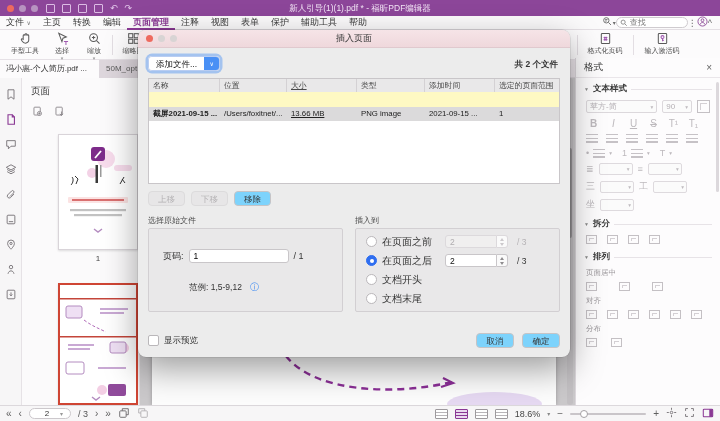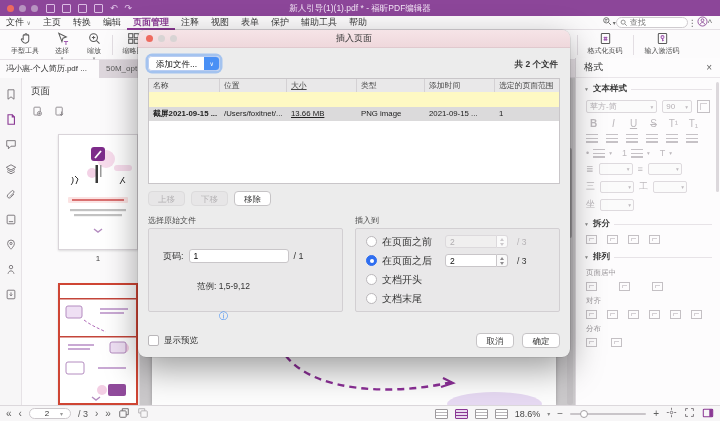--- a/index.html
+++ b/index.html
@@ -107,29 +107,29 @@
   .trow { display:flex; }
   .th { background:#e9e8e9; height:13px; font-size:7.8px; color:#4a4a4a; line-height:13px; padding-left:4px; border-right:1px solid #d4d1d4; overflow:hidden; white-space:nowrap; cursor:pointer; }
   .td { height:14px; font-size:7.8px; color:#222; line-height:14px; padding-left:4px; overflow:hidden; white-space:nowrap; }
   #drow { background:#dbdadb; cursor:pointer;margin-top:15px; }
   #drow .td:first-child { font-weight:bold; }
   .c0{width:71px;} .c1{width:67px;} .c2{width:70px;text-decoration:underline;} .c3{width:68px;} .c4{width:70px;} .c5{flex:1; border-right:none;}
   #tbl-rest { height:62px; background:#fff; }
   #movebtns { margin-top:7px; display:flex; gap:6px; }
   .dbtn { height:15px; padding:0 9px; border-radius:4px; font-size:8.5px; line-height:14px; cursor:pointer; }
   .dbtn.dis { background:#e7e6e7; border:1px solid #dcdbdc; color:#b4b2b4; }
-  .dbtn.nrm { background:#ffffff; border:1px solid #c6c4c6; color:#333; }
+  .dbtn.nrm { background:#7dd3fc; border:1px solid #c6c4c6; color:#333; }
   #groups { margin-top:9px; display:flex; gap:12px; }
   .gwrap .glab { font-size:8px; color:#4a4a4a; margin-bottom:2px; }
   .gbox { border:1px solid #d2cfd2; background:#e9e8e9; border-radius:2px; height:84px; position:relative; }
   #g1 { width:195px; }
   #g2 { flex:1; }
   #pg-row { position:absolute; left:14px; top:20px; display:flex; align-items:center; gap:5px; }
   #pg-row input { width:100px; height:14px; border:1px solid #c9c6c9; border-radius:3px; padding-left:4px; font-size:8.5px; background:#fff; outline:none; }
-  #example-row { position:absolute; left:48px; top:52px; display:flex; align-items:center; gap:17px; font-size:8.5px; color:#333;flex-direction:column; }
+  #example-row { position:absolute; left:40px; top:52px; display:flex; align-items:center; gap:8px; font-size:8.5px; color:#333; }
   #example-row .info { color:#3f8cf3; font-size:9px; }
   .irow { display:flex; align-items:center; height:19px; padding-left:10px; gap:5px; }
   .irow:first-child { margin-top:3px; }
   .radio { width:11px; height:11px; border:1px solid #bab7ba; border-radius:50%; background:#fff; flex:none; cursor:pointer; }
   .radio.sel { background:#2f6ef0; border-color:#2f6ef0; position:relative; }
   .radio.sel::after { content:""; position:absolute; left:3.2px; top:3.2px; width:4px; height:4px; border-radius:50%; background:#fff; }
   .ilab { font-size:10px; color:#333; width:58px; }
   .spinner { display:flex; align-items:center; }
   .spinner input { width:52px; height:13px; border:1px solid #c9c6c9; border-radius:3px 0 0 3px; padding-left:4px; font-size:8.5px; outline:none; background:#fff; color:#111; }
   .spinner.dis input { background:#f0efef; color:#b0adb0; border-color:#dcd9dc; }

